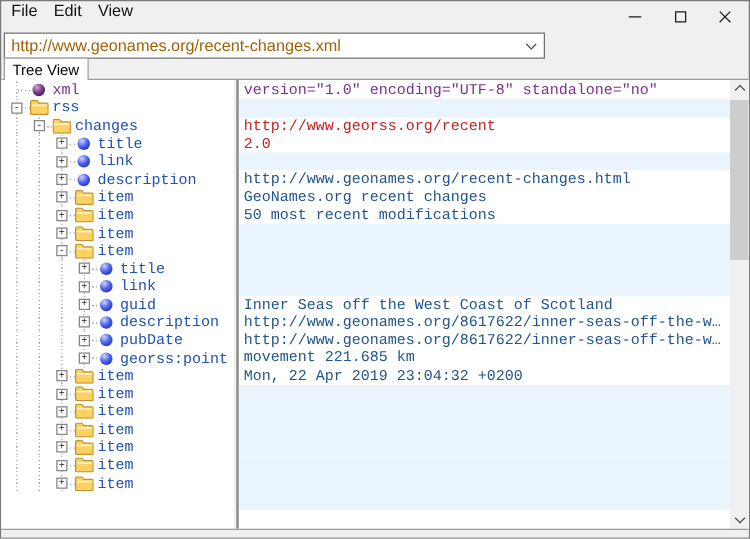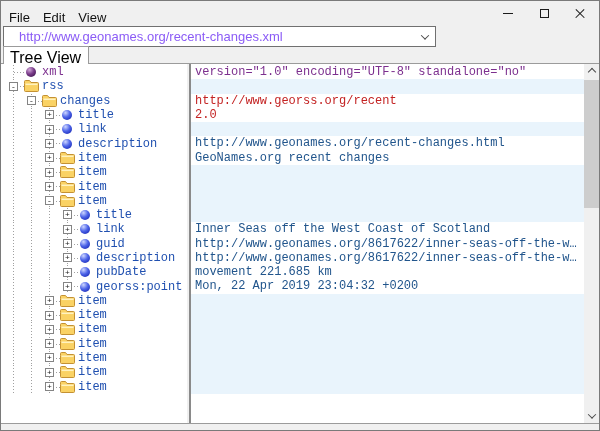--- a/index.html
+++ b/index.html
@@ -6,43 +6,43 @@
     --element-text:#2050b0; --attribute-text:#cc1818; --declaration-text:#7c2f8e;
     --value-text:#21558c; --value-attr:#c32222; --value-decl:#7c2f8e;
     --empty-row-bg:#e9f4fc; --guide:#a0a0a0; --chrome:#f0f0f0;
   }
   *{box-sizing:border-box;margin:0;padding:0}
   body{background:#cfcfcf;font-family:"Liberation Sans",sans-serif}
   .window{position:relative;width:600px;height:431px;background:var(--chrome);
     border:1px solid #7a7a7a;overflow:hidden}
   
   .menubar{position:absolute;top:0;left:0;right:110px;height:24px;display:flex;
-    align-items:flex-end;padding-left:8px;font-size:13px;color:#111}
+    align-items:flex-start;padding-left:8px;font-size:13px;color:#111}
   .menu-item{margin-right:13px;cursor:default}
   .win-controls{position:absolute;top:0;right:1px;display:flex}
   .win-btn{width:36px;height:24px;display:flex;align-items:center;justify-content:center}
   .ic-min{width:10px;height:1px;background:#1b1b1b}
   .ic-max{width:9px;height:9px;border:1px solid #1b1b1b}
   .ic-close{position:relative;width:12px;height:12px}
   .ic-close span{position:absolute;left:0;top:5.5px;width:12px;height:1.2px;background:#1b1b1b}
   .ic-close span:nth-child(1){transform:rotate(45deg)}
   .ic-close span:nth-child(2){transform:rotate(-45deg)}
   
   .combo{position:absolute;left:2px;top:25px;width:433px;height:21px;background:#fff;
     border:1px solid #707070;display:flex;align-items:center}
   .combo input{flex:1;border:none;outline:none;background:transparent;
-    font:13px "Liberation Sans",sans-serif;color:#8b5cf6;padding-left:15px}
+    font:13px "Liberation Sans",sans-serif;color:#a16207;padding-left:5px}
   .combo-drop{width:20px;height:100%;display:flex;align-items:center;justify-content:center}
   .chev{display:inline-block;width:6px;height:6px;border-left:1px solid #4a4a4a;border-bottom:1px solid #4a4a4a}
   .chev.down{transform:rotate(-45deg) translate(1px,-1px)}
   .chev.up{transform:rotate(135deg)}
   
   .tabstrip{position:absolute;left:2px;top:45px;height:18px;z-index:2}
   .tab{display:inline-block;height:18px;background:#fff;border:1px solid #9b9b9b;border-bottom:none;
-    font-size:16px;padding:2px 7px 0 6px;color:#000}
+    font-size:12px;padding:2px 7px 0 6px;color:#000}
   
   .content{position:absolute;left:0;right:0;top:62px;bottom:7px;display:flex;
     border-top:1px solid #9b9b9b;background:#fff}
   .tree-panel{width:186px;background:#fff;overflow:hidden;padding:1px 0 0 4px}
   .splitter{width:2px;background:var(--chrome)}
   .value-panel{flex:1;display:flex;background:#fff;border-left:2px solid #8a8a8a;overflow:hidden}
   .values{flex:1;overflow:hidden;padding-top:1px}
   
   .tree-row{display:flex;align-items:center;height:14.3px;white-space:nowrap}
   .cell{position:relative;width:18px;height:100%;flex:none}
@@ -413,20 +413,21 @@
     <div class="splitter"></div>
     <div class="value-panel">
       <div class="values">
           <div class="val-row v-decl">version="1.0" encoding="UTF-8" standalone="no"</div>
           <div class="val-row v-empty"></div>
           <div class="val-row v-attr">http://www.georss.org/recent</div>
           <div class="val-row v-attr">2.0</div>
           <div class="val-row v-empty"></div>
           <div class="val-row v-text">http://www.geonames.org/recent-changes.html</div>
           <div class="val-row v-text">GeoNames.org recent changes</div>
+          <div class="val-row v-text">50 most recent modifications</div>
           <div class="val-row v-empty"></div>
           <div class="val-row v-empty"></div>
           <div class="val-row v-empty"></div>
           <div class="val-row v-empty"></div>
           <div class="val-row v-text">Inner Seas off the West Coast of Scotland</div>
           <div class="val-row v-text">http://www.geonames.org/8617622/inner-seas-off-the-w…</div>
           <div class="val-row v-text">http://www.geonames.org/8617622/inner-seas-off-the-w…</div>
           <div class="val-row v-text">movement 221.685 km</div>
           <div class="val-row v-text">Mon, 22 Apr 2019 23:04:32 +0200</div>
           <div class="val-row v-empty"></div>

